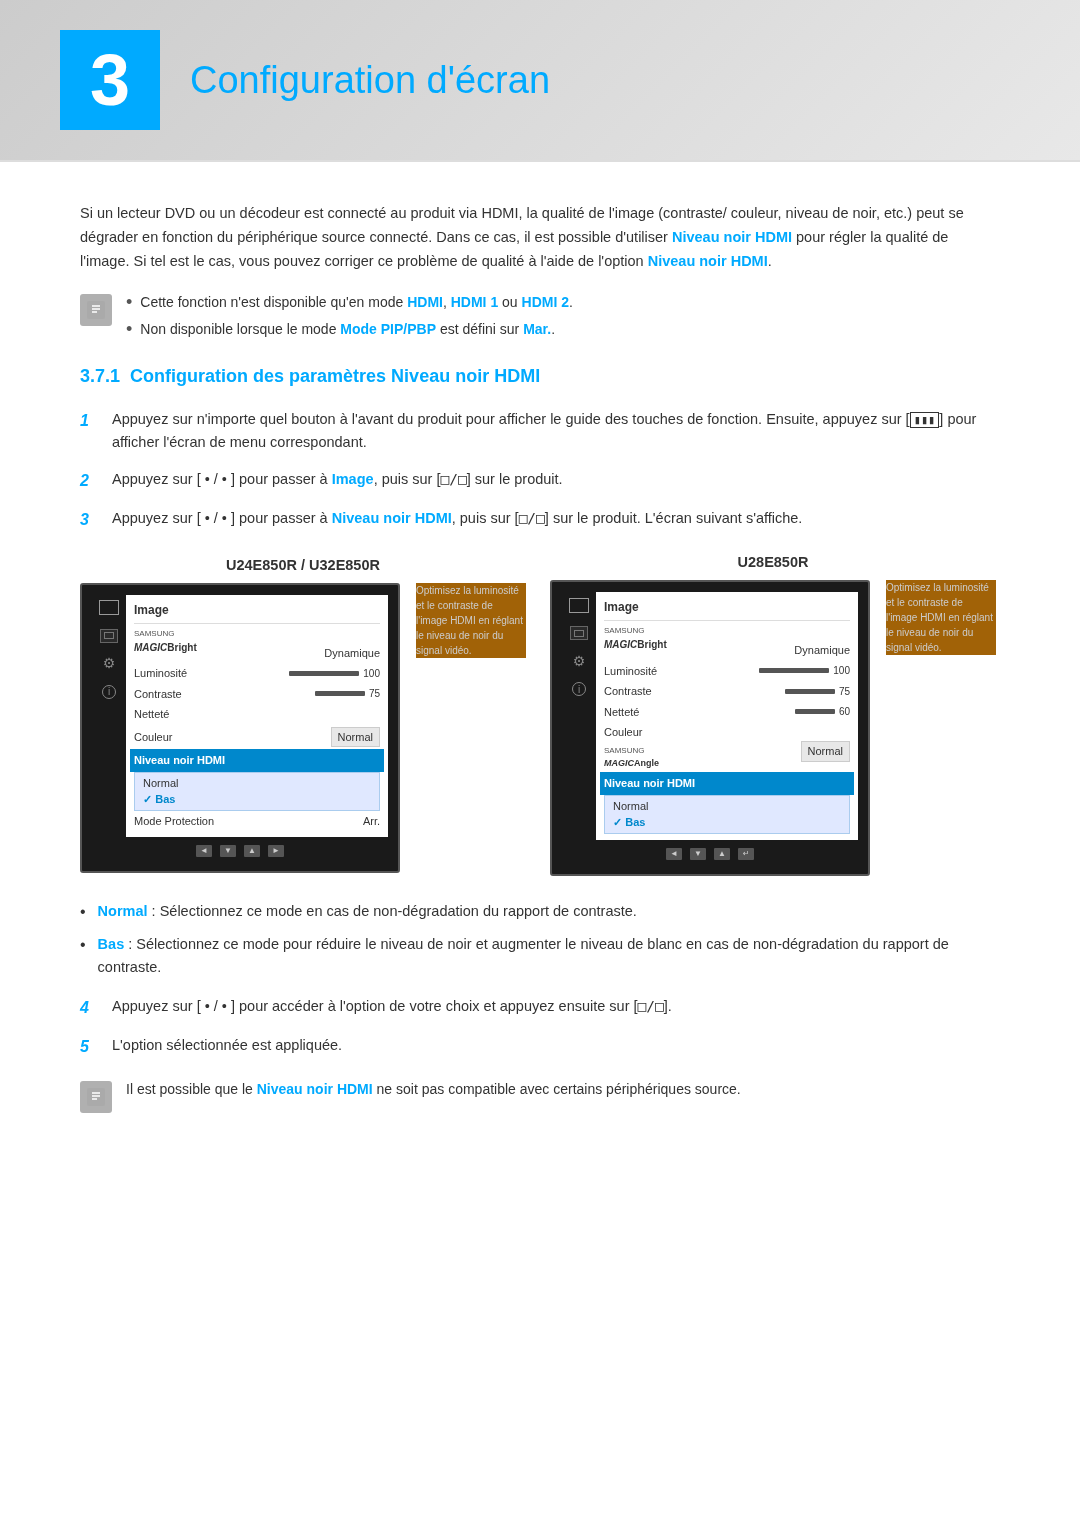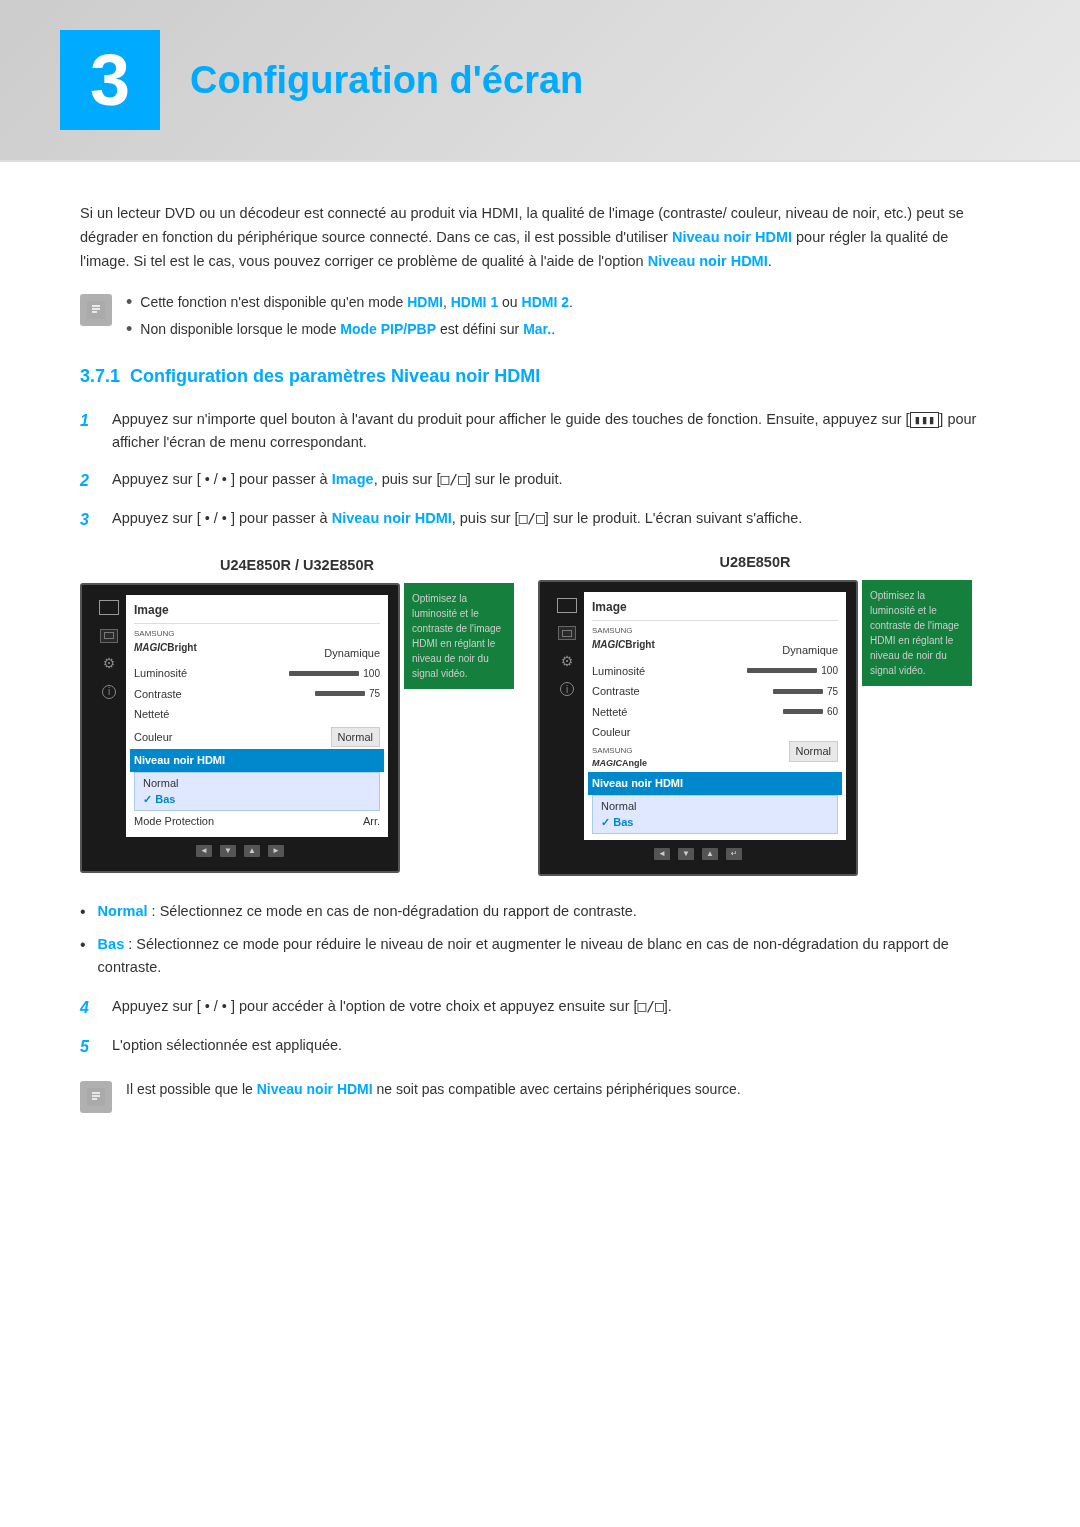--- a/index.html
+++ b/index.html
@@ -37,21 +37,21 @@
       width: 100px;
       height: 100px;
       display: flex;
       align-items: center;
       justify-content: center;
       flex-shrink: 0;
     }
     .chapter-title {
       color: #00aaff;
       font-size: 38px;
-      font-weight: bold;
+      font-weight: normal;
     }
     
     .content {
       padding: 40px 80px 60px 80px;
     }
     
     .section-title {
       color: #00aaff;
       font-size: 28px;
       font-weight: bold;
@@ -234,27 +234,26 @@
       background: #555;
       border-radius: 1px;
       display: flex;
       align-items: center;
       justify-content: center;
       font-size: 8px;
       color: #ccc;
     }
     
     .tooltip-box {
-      background: #15803d;
+      background: #a16207;
       color: #ccc;
       font-size: 10px;
       width: 110px;
-      padding: 8px;
       line-height: 1.5;
-      margin-left: 4px;
+      margin-left: 16px;
     }
     
     .bullet-list {
       margin: 16px 0;
       display: flex;
       flex-direction: column;
       gap: 10px;
     }
     .bullet-item {
       display: flex;

